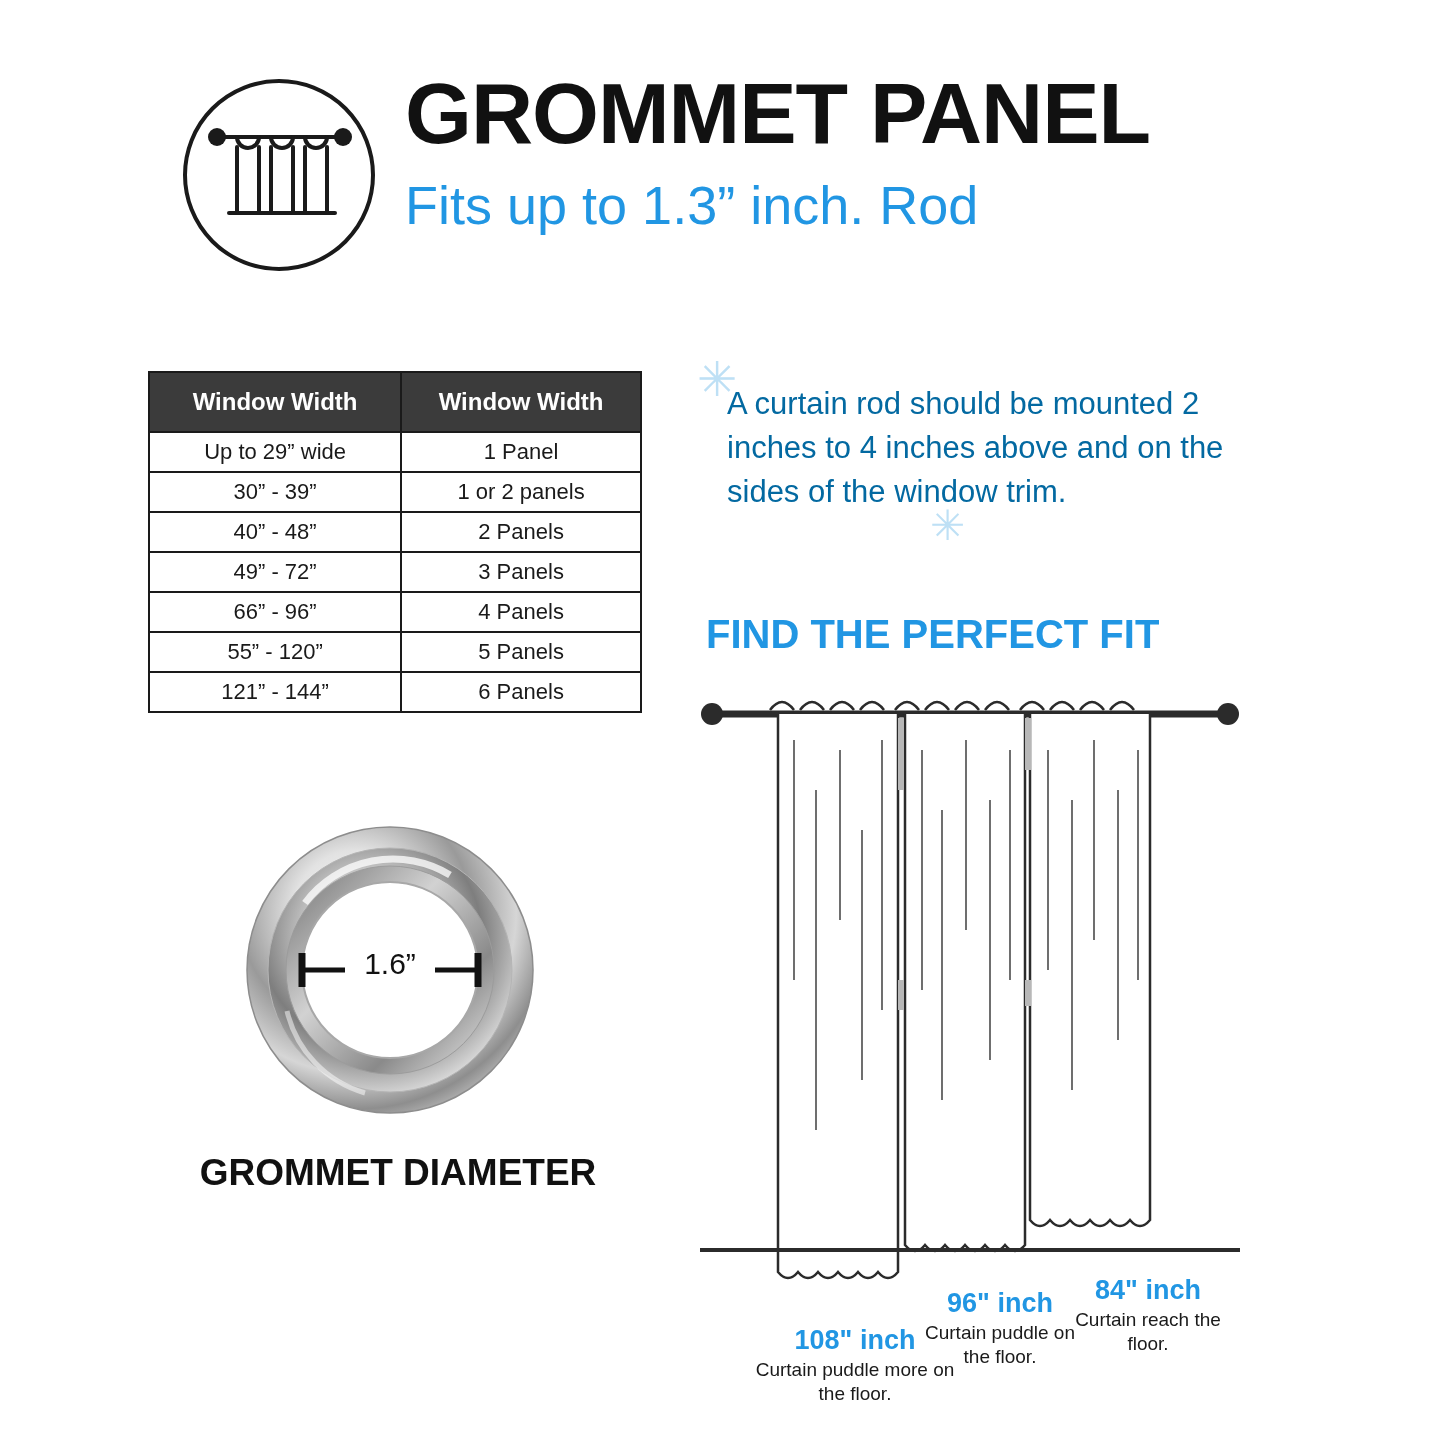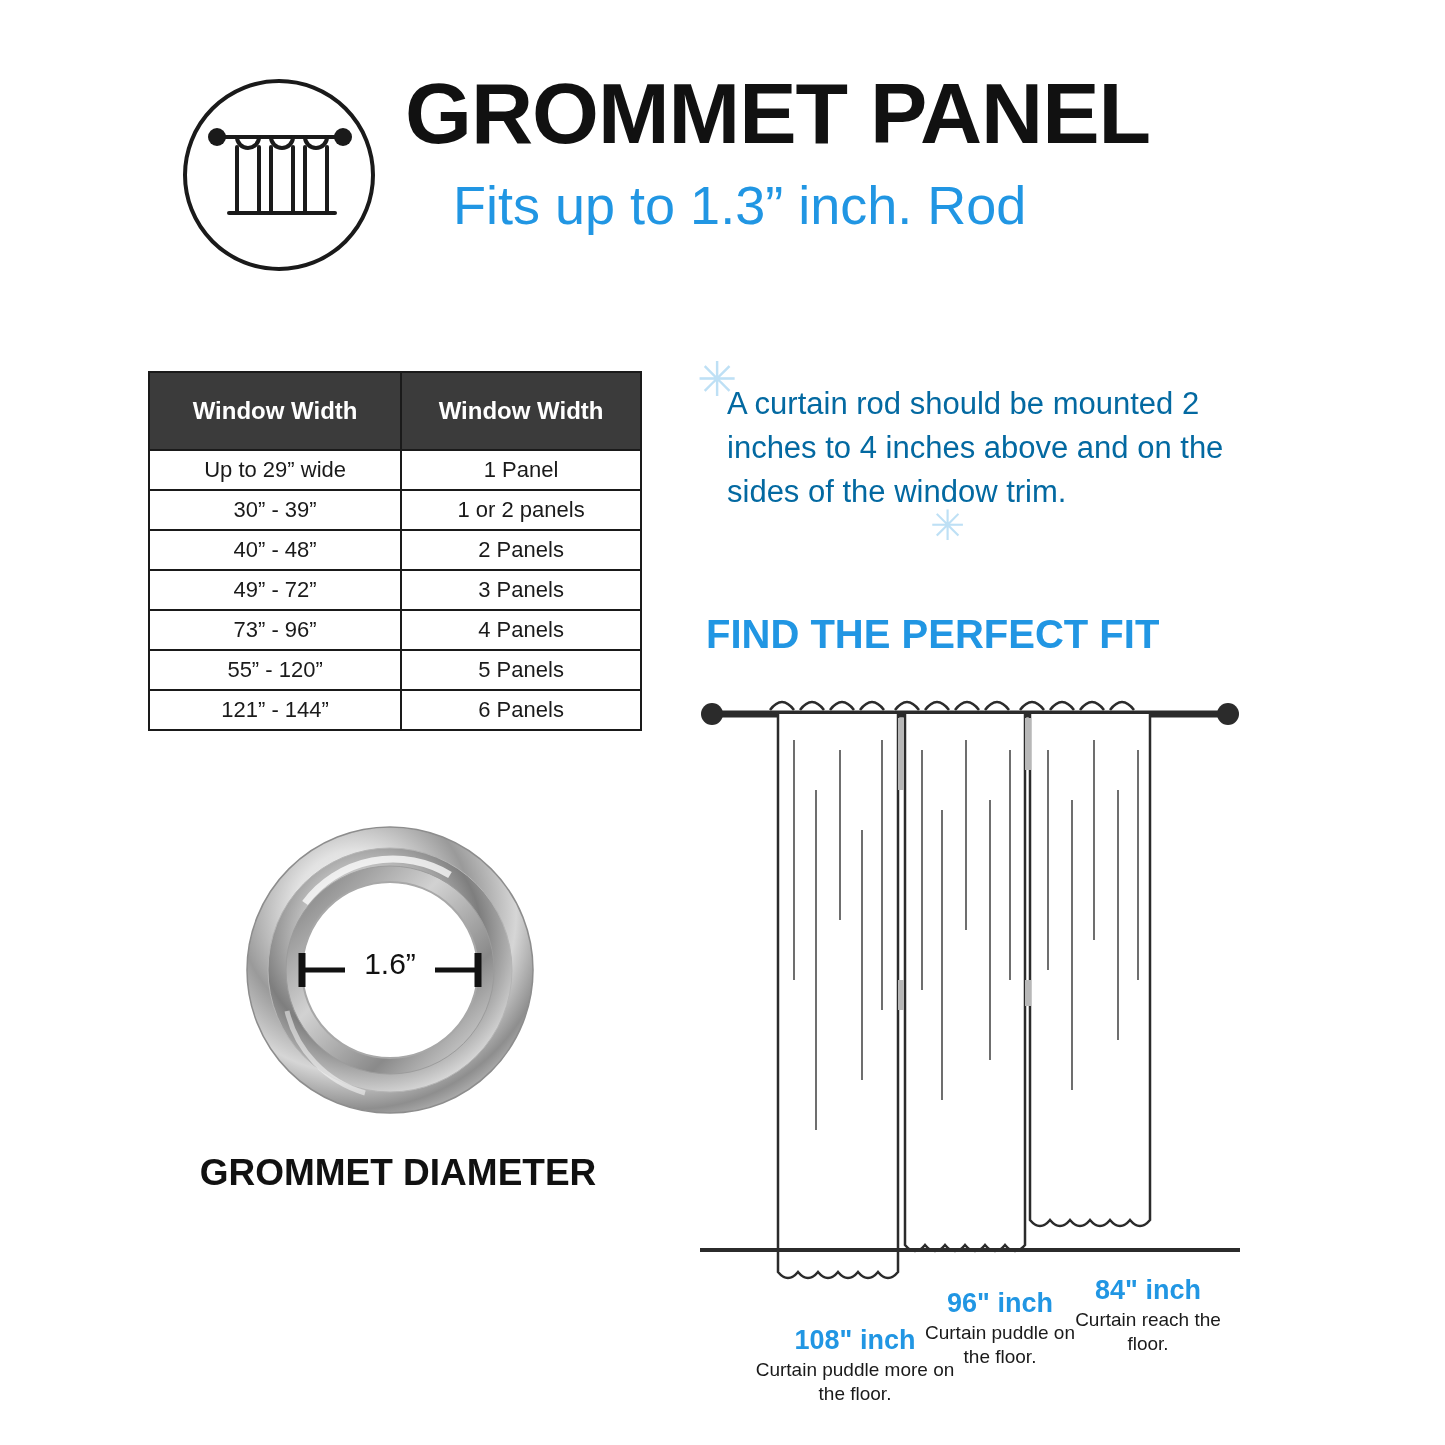--- a/index.html
+++ b/index.html
@@ -53,38 +53,37 @@
     white-space: nowrap;
   }
   #title-sub {
     position: absolute;
     left: 405px;
     top: 140px;
     font-size: 54px;
     color: #2196E3;
     font-family: "Liberation Sans", sans-serif;
     white-space: nowrap;
-    margin-left: 48px;
   }
 
   
   #size-table {
     position: absolute;
     left: 148px;
     top: 371px;
     width: 494px;
     border-collapse: collapse;
     font-size: 21px;
   }
   #size-table th {
     background: #3b3b3b;
     color: #ffffff;
     font-size: 24px;
     font-weight: bold;
-    padding: 24px 4px;
+    padding: 15px 4px;
     text-align: center;
     border: 2px solid #1a1a1a;
   }
   #size-table td {
     padding: 6px 20px;
     text-align: center;
     border: 2px solid #1a1a1a;
     font-size: 22px;
     color: #1a1a1a;
     background: #ffffff;
@@ -228,21 +227,21 @@
     </tr>
     <tr>
       <td>40” - 48”</td>
       <td>2 Panels</td>
     </tr>
     <tr>
       <td>49” - 72”</td>
       <td>3 Panels</td>
     </tr>
     <tr>
-      <td>73” - 96”</td>
+      <td>66” - 96”</td>
       <td>4 Panels</td>
     </tr>
     <tr>
       <td>55” - 120”</td>
       <td>5 Panels</td>
     </tr>
     <tr>
       <td>121” - 144”</td>
       <td>6 Panels</td>
     </tr>

